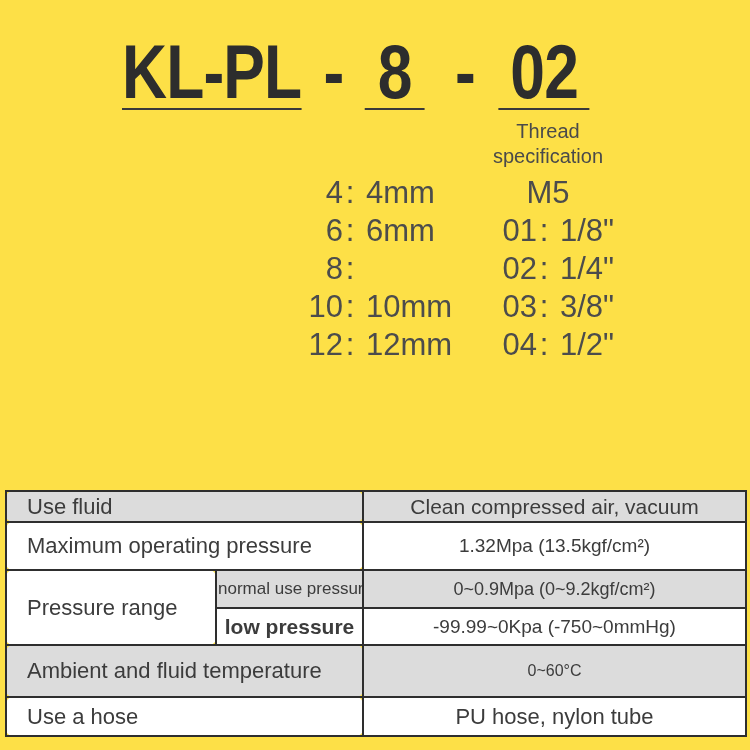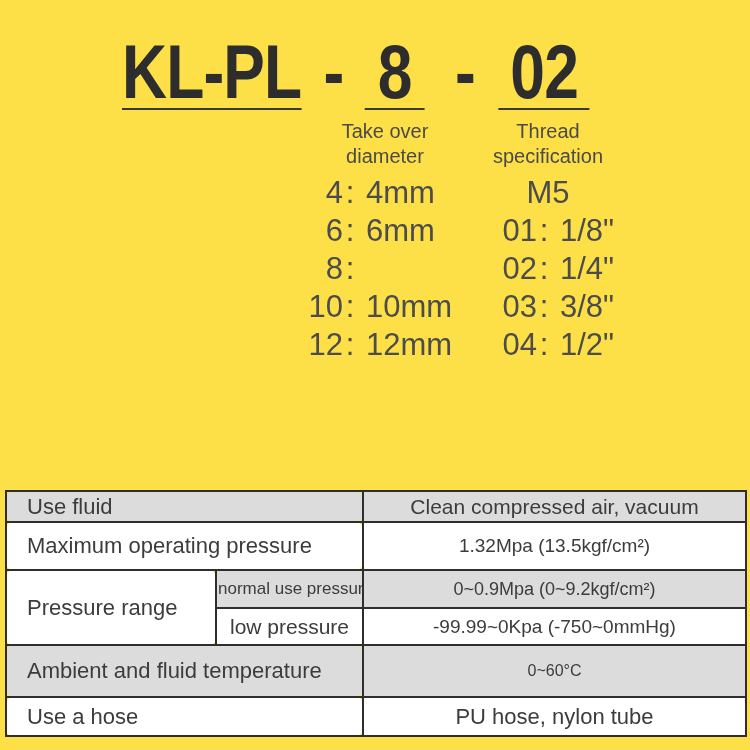--- a/index.html
+++ b/index.html
@@ -96,21 +96,21 @@
   }
   #spec-table td.bg-gray { background: #dcdcdc; }
   .lbl {
     text-align: left;
     padding-left: 20px;
     font-size: 22px;
     border-radius: 7px;
   }
   .sublbl { text-align: center; }
   .s1 { font-size: 17px; }
-  .s2 { font-size: 21px; }
+  .s2 { font-size: 21px; font-weight: bold; }
   .val { text-align: center; }
   .v1 { font-size: 21px; }
   .v2 { font-size: 19px; }
   .v3 { font-size: 18px; }
   .v4 { font-size: 19px; }
   .v5 { font-size: 16px; }
   .v6 { font-size: 22px; }
 </style>
 </head>
 <body>
@@ -118,24 +118,20 @@
 <div id="page">
 
   <div class="model-line">
     <span class="mpart series">KL-PL</span>
     <span class="mdash1">-</span>
     <span class="mpart dia">8</span>
     <span class="mdash2">-</span>
     <span class="mpart thr">02</span>
   </div>
 
-  <div class="col-label" id="dia-label">
-    <div>Take over</div>
-    <div>diameter</div>
-  </div>
   <div class="col-label" id="thr-label">
     <div>Thread</div>
     <div>specification</div>
   </div>
 
   <div class="legend-list" id="dia-list">
     <div class="lrow">
       <span class="code">4</span>
         <span class="colon">:</span>
         <span class="value">4mm</span>

